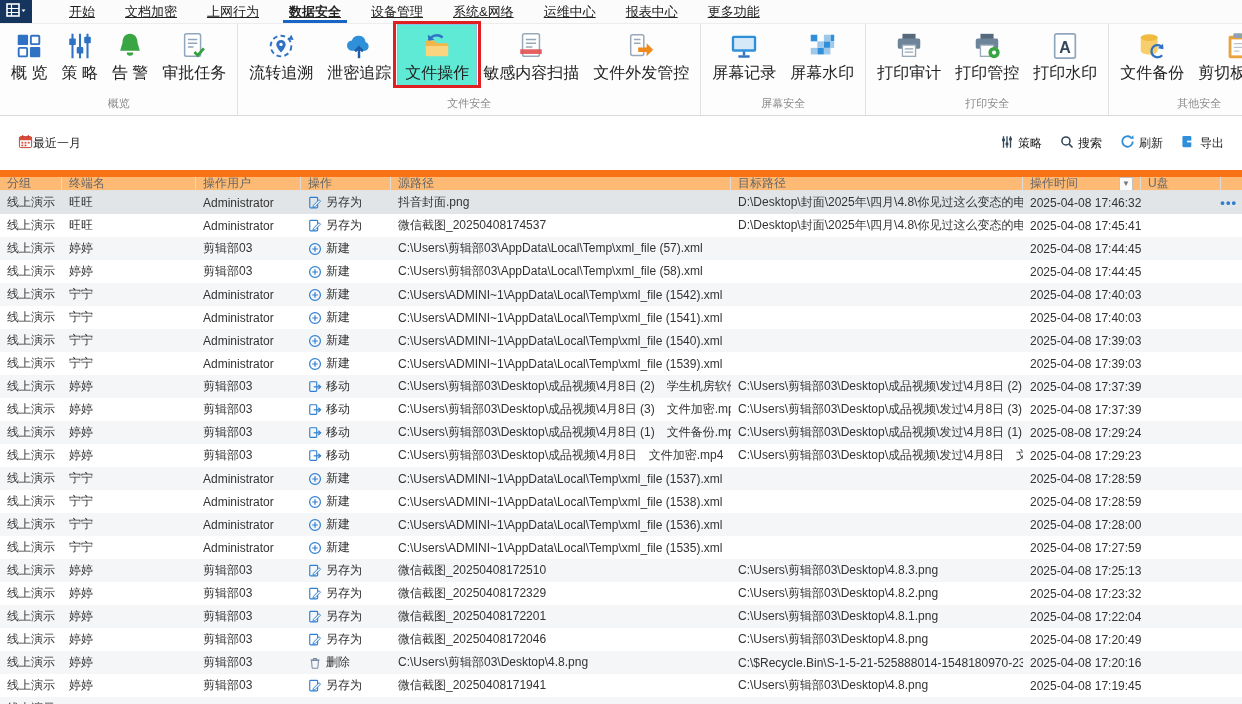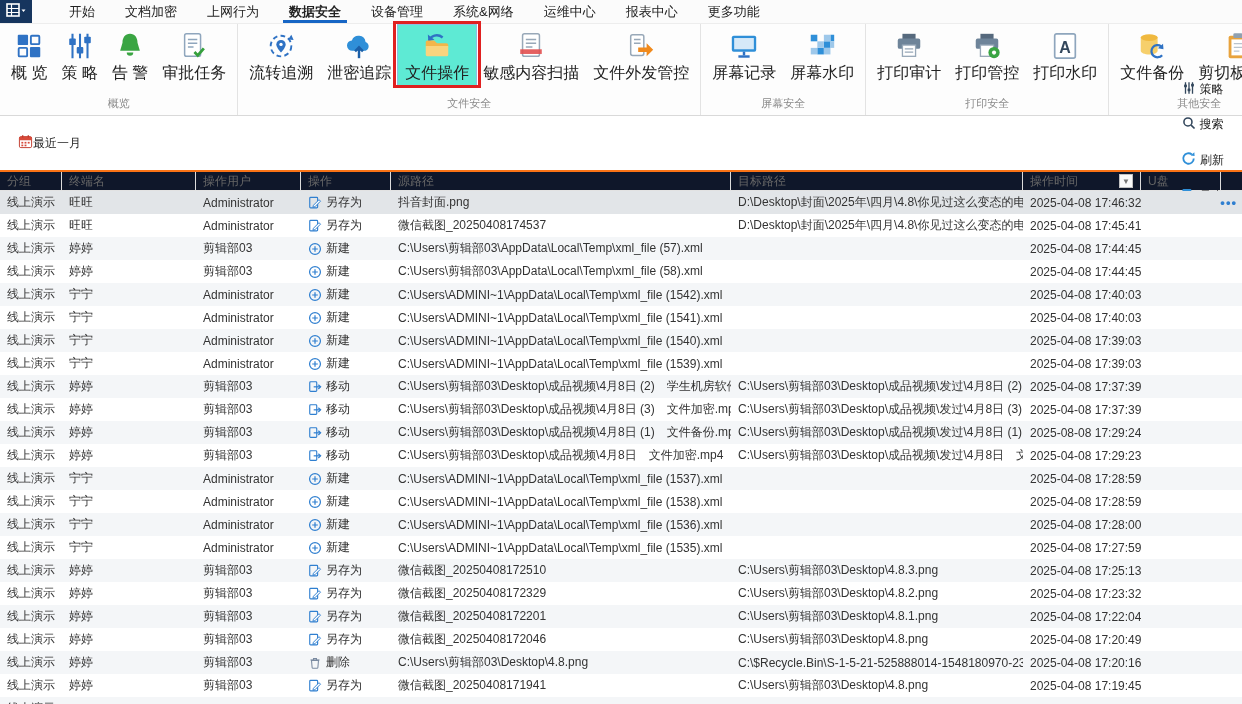--- a/index.html
+++ b/index.html
@@ -1,46 +1,46 @@
 <!DOCTYPE html>
 <html><head>
 <meta charset="utf-8">
 <style>
   * { margin:0; padding:0; box-sizing:border-box; }
   html,body { width:1242px; height:704px; overflow:hidden; }
   body { font-family:"Liberation Sans","DejaVu Sans",sans-serif; background:#fff; color:#222; font-size:12px; }
 
   
-  .menubar { height:24px; display:flex; align-items:stretch; background:#fbfbfb; border-bottom:1px solid #ededed; }
+  .menubar { height:24px; display:flex; align-items:stretch; background:#fbfbfb; border-bottom:1px solid #ededed;text-decoration:underline; }
   .app-btn { width:32px; background:#16355e; display:flex; align-items:center; justify-content:center; cursor:pointer; }
   .menu-items { display:flex; margin-left:22px; }
   .menu-item { padding:0 15px; font-size:13px; display:flex; align-items:center; position:relative; cursor:pointer; color:#222; white-space:nowrap; }
   .menu-item.active { font-weight:bold; }
   .menu-item.active::after { content:""; position:absolute; left:9px; right:9px; bottom:0; height:3px; background:#1766c5; }
 
   
   .ribbon { height:92px; display:flex; border-bottom:1px solid #d9d9d9; background:#fdfdfd; }
   .rgroup { display:flex; flex-direction:column; border-right:1px solid #e3e3e3; padding:1px 4px 0; }
   .ritems { display:flex; flex:1; align-items:flex-start; }
   .ritem { display:flex; flex-direction:column; align-items:center; padding:4px 7px 2px; min-width:46px; cursor:pointer; position:relative; }
   .ritem .ic { width:34px; height:34px; display:flex; align-items:center; justify-content:center; }
   .ritem .lb { font-size:16px; margin-top:0; white-space:nowrap; color:#222; }
   .ritem.selected { background:#5eead4; outline:1px solid #8fbce2; }
   .red-box { position:absolute; top:-4px; left:-5px; right:-5px; bottom:-2px; border:3px solid #e02020; pointer-events:none; z-index:5; }
   .glabel { font-size:11px; color:#8a8a8a; text-align:center; padding:3px 0 4px; }
 
   
   .toolbar { height:54px; display:flex; align-items:center; justify-content:space-between; padding:0 18px; }
   .tleft { display:flex; align-items:center; font-size:12px; cursor:pointer; }
-  .tright { display:flex; align-items:center; gap:18px; font-size:12px;flex-direction:column; }
+  .tright { display:flex; align-items:center; gap:18px; font-size:12px; }
   .taction { display:flex; align-items:center; gap:4px; cursor:pointer; }
 
   
   .table { width:100%; }
-  .thead { display:flex; height:21px; background:#0f172a; color:#666; align-items:stretch; border-top:2px solid #f97316; border-bottom:1px solid #e2e2e2; }
+  .thead { display:flex; height:21px; background:#fdba74; color:#666; align-items:stretch; border-top:7px solid #f97316; border-bottom:1px solid #e2e2e2; }
   .th { padding:0 7px; border-right:1px solid #dcdcdc; display:flex; align-items:center; white-space:nowrap; overflow:hidden; }
   .th.filler { border-right:none; flex:1; }
   .tbody .tr { display:flex; height:23px; align-items:center; position:relative; cursor:pointer; }
   .tbody .tr:nth-child(odd) { background:#f4f6f8; }
   .tbody .tr:nth-child(even) { background:#ffffff; }
   .tbody .tr.selected { background:#e2e5e8; }
   .td { padding:0 7px; white-space:nowrap; overflow:hidden; color:#333; }
   .c-group{width:62px} .c-terminal{width:134px} .c-user{width:105px} .c-op{width:90px}
   .c-source{width:340px} .c-target{width:292px} .c-time{width:118px} .c-usb{width:80px}
   .c-op { display:flex; align-items:center; gap:4px; }

